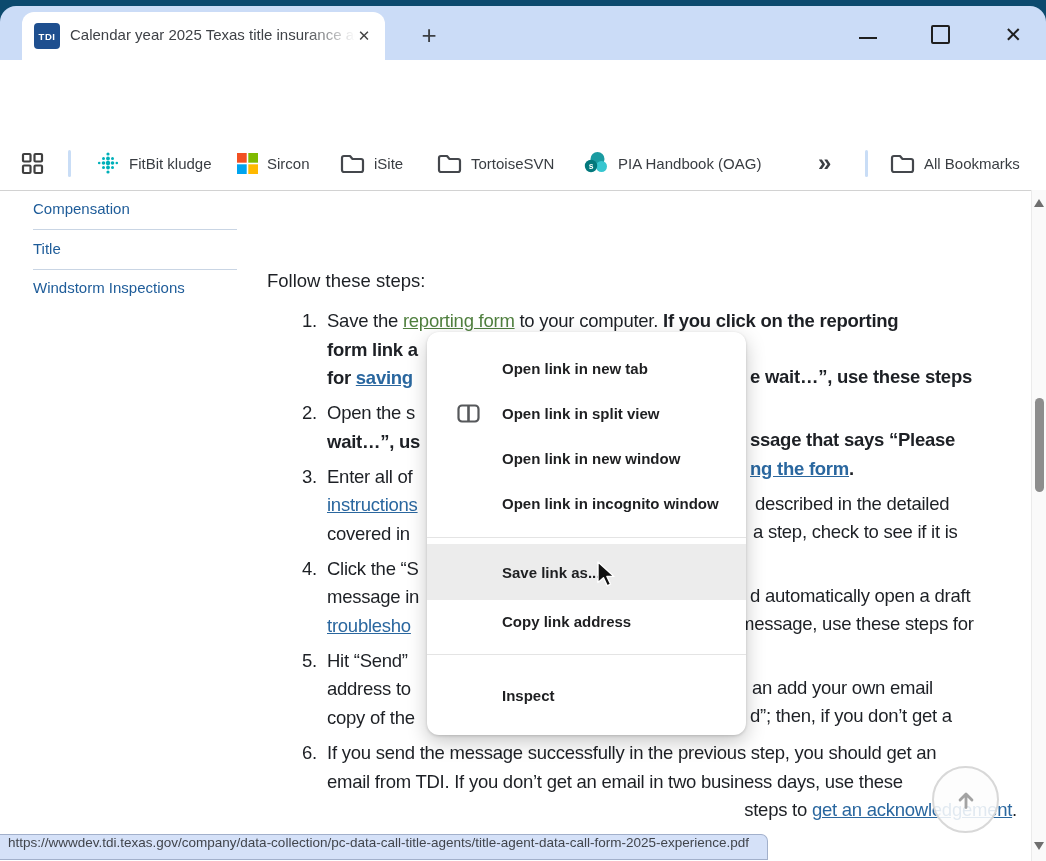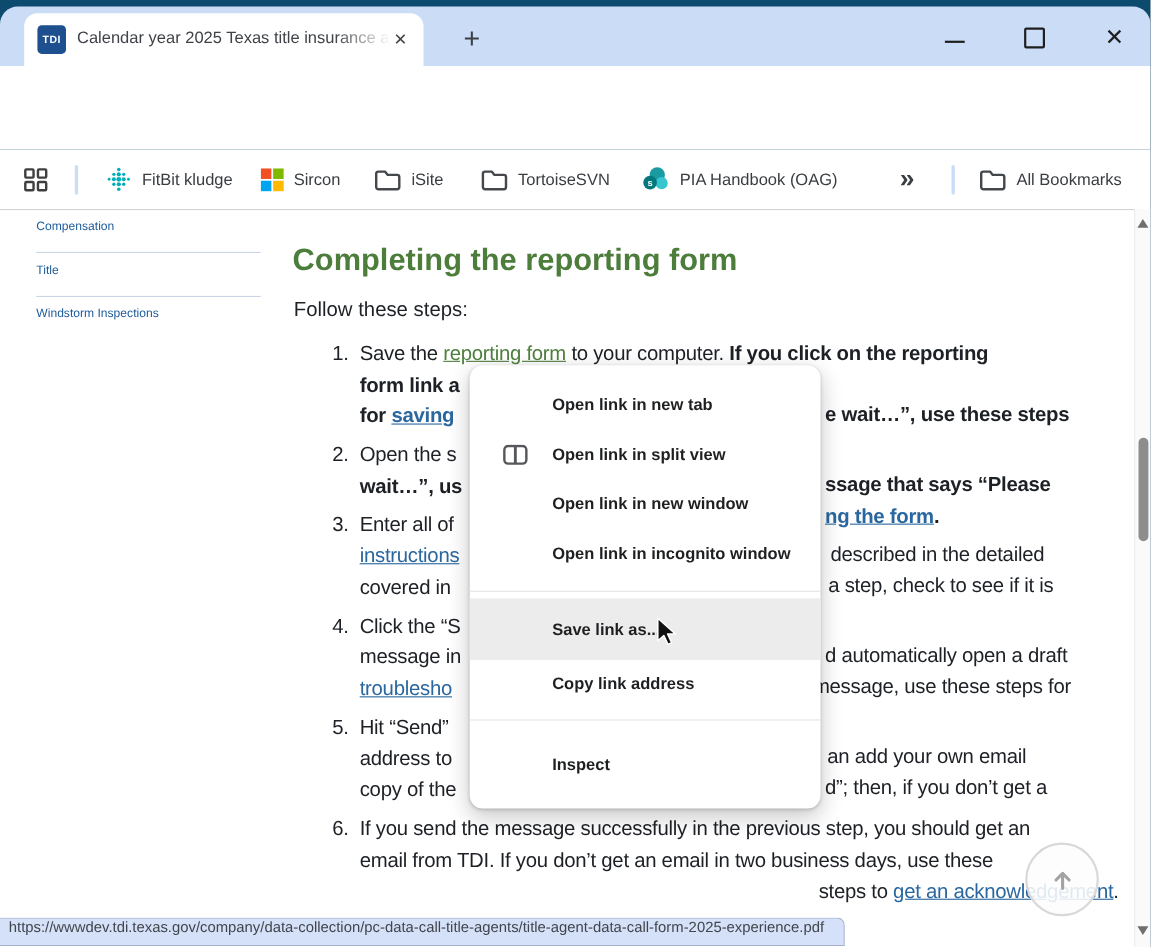--- a/index.html
+++ b/index.html
@@ -32,21 +32,21 @@
 
   
   .bookmarks{position:absolute;left:0;top:136px;width:1046px;height:54px;background:#ffffff;padding-left:14px;}
   .bm{position:absolute;top:0;height:54px;display:flex;align-items:center;gap:9px;font-size:15px;color:#393d42;white-space:nowrap;}
   .bm-divider{position:absolute;top:14px;width:3px;height:27px;background:#c9ddf6;border-radius:2px;}
   .bm-chevron{position:absolute;left:818px;top:0;height:54px;display:flex;align-items:center;font-size:24px;font-weight:bold;color:#3c3f44;}
 
   
   .page{position:absolute;left:0;top:190px;width:1046px;height:671px;background:#ffffff;}
   .content-topline{position:absolute;left:0;top:0;width:1031px;height:1px;background:#d2d2d2;}
-  .side-link{position:absolute;left:33px;font-size:11px;color:#1e5c99;white-space:nowrap;}
+  .side-link{position:absolute;left:33px;font-size:15px;color:#1e5c99;white-space:nowrap;}
   .side-div{position:absolute;left:33px;width:204px;height:1px;background:#c9d5e4;}
   .h2{position:absolute;left:266px;top:30px;font-size:28px;font-weight:800;color:#4c7d3b;white-space:nowrap;}
   .intro{position:absolute;left:267px;top:80px;font-size:18.5px;color:#1d2025;}
   .olist{position:absolute;left:0;top:0;width:1031px;height:671px;font-size:18.5px;letter-spacing:-0.25px;color:#1d2025;}
   .li-num{position:absolute;width:29px;text-align:right;white-space:pre;}
   .li-line{position:absolute;left:327px;width:690px;height:29px;white-space:pre;}
   .li-run{position:absolute;top:0;white-space:pre;margin-top:27px;}
   .seg-b{font-weight:700;}
   .seg-link{color:#2a679f;text-decoration:underline;}
   .seg-blink{color:#2a679f;font-weight:700;text-decoration:underline;}
@@ -208,21 +208,20 @@
 
   <div class="page">
     <div class="content-topline"></div>
 
     <div class="side-link" style="top:10px">Compensation</div>
     <div class="side-div" style="top:39px"></div>
     <div class="side-link" style="top:50px">Title</div>
     <div class="side-div" style="top:79px"></div>
     <div class="side-link" style="top:89px">Windstorm Inspections</div>
 
-    <div class="h2">Completing the reporting form</div>
     <div class="intro">Follow these steps:</div>
 
     <div class="olist" id="olist">
         <div class="li-num" style="left: 288px; top: 120px;">1.</div>
         <div class="li-line" style="top: 120px;"><span class="seg-n">Save the </span><span class="seg-glink">reporting form</span><span class="seg-n"> to your computer. </span><span class="seg-b">If you click on the reporting</span></div>
         <div class="li-line" style="top: 148.7px;"><span class="seg-b">form link a</span><span class="li-run" style="left: 423px;"><span class="seg-b">e wait…”, use these steps</span></span></div>
         <div class="li-line" style="top: 177.4px;"><span class="seg-b">for </span><span class="seg-blink">saving</span></div>
         <div class="li-num" style="left: 288px; top: 212.1px;">2.</div>
         <div class="li-line" style="top: 212.1px;"><span class="seg-n">Open the s</span><span class="li-run" style="left: 423px;"><span class="seg-b">ssage that says “Please</span></span></div>
         <div class="li-line" style="top: 240.8px;"><span class="seg-b">wait…”, us</span><span class="li-run" style="left: 423px;"><span class="seg-blink">ng the form</span><span class="seg-b">.</span></span></div>

